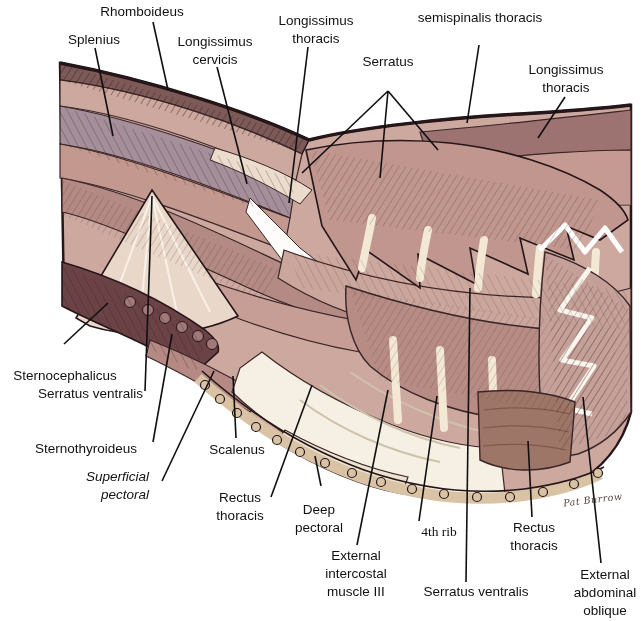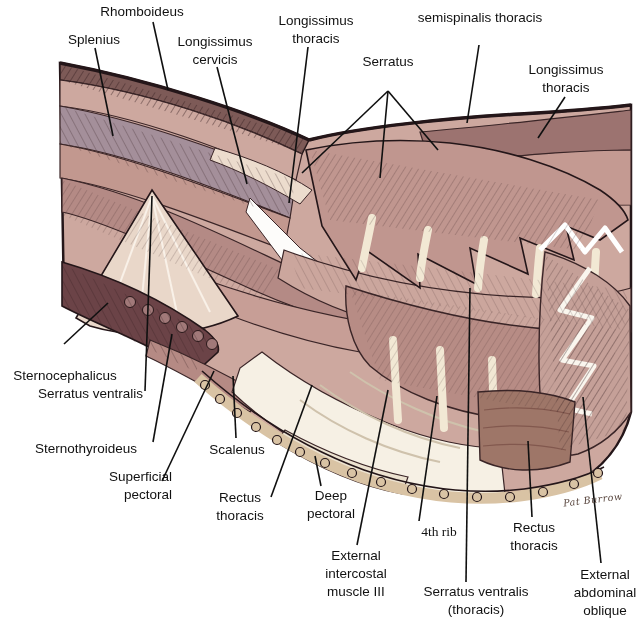--- a/index.html
+++ b/index.html
@@ -203,46 +203,45 @@
       </div>
       <div class="label c" style="left: 65px; top: 347px; margin-top: 20px;">
         <div>Sternocephalicus</div>
       </div>
       <div class="label r" style="left: 143px; top: 385px;">
         <div>Serratus ventralis</div>
       </div>
       <div class="label c" style="left: 86px; top: 440px;">
         <div>Sternothyroideus</div>
       </div>
-      <div class="label r" style="left: 172px; top: 468px;">
+      <div class="label r" style="left: 149px; top: 468px; font-style: italic;">
         <div>Superficial</div>
         <div>pectoral</div>
       </div>
       <div class="label c" style="left: 237px; top: 441px;">
         <div>Scalenus</div>
       </div>
       <div class="label c" style="left: 240px; top: 489px;">
         <div>Rectus</div>
         <div>thoracis</div>
       </div>
-      <div class="label c" style="left: 319px; top: 487px; margin-left: 12px;">
+      <div class="label c" style="left: 319px; top: 501px;">
         <div>Deep</div>
         <div>pectoral</div>
       </div>
       <div class="label c" style="left: 356px; top: 547px;">
         <div>External</div>
         <div>intercostal</div>
         <div>muscle III</div>
       </div>
       <div class="label c" style="left: 439px; top: 523px; font-family: Liberation Serif, serif;">
         <div>4th rib</div>
       </div>
       <div class="label c" style="left: 476px; top: 583px;">
         <div>Serratus ventralis</div>
-        <div>(thoracis)</div>
       </div>
       <div class="label c" style="left: 534px; top: 519px;">
         <div>Rectus</div>
         <div>thoracis</div>
       </div>
       <div class="label c" style="left: 605px; top: 566px;">
         <div>External</div>
         <div>abdominal</div>
         <div>oblique</div>
       </div>

